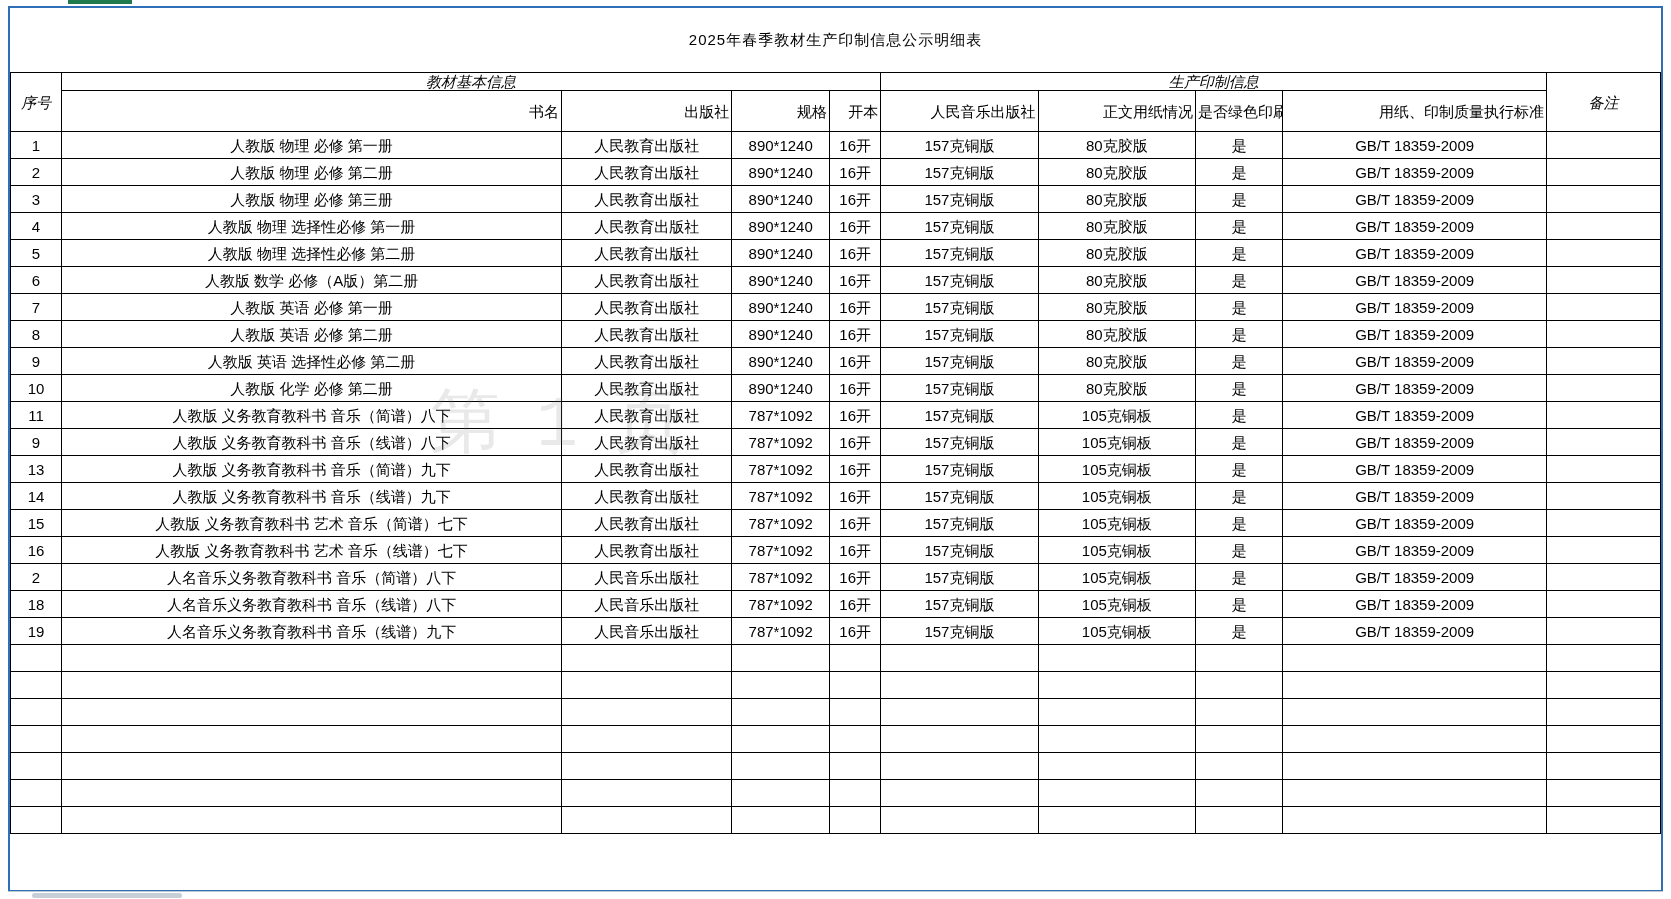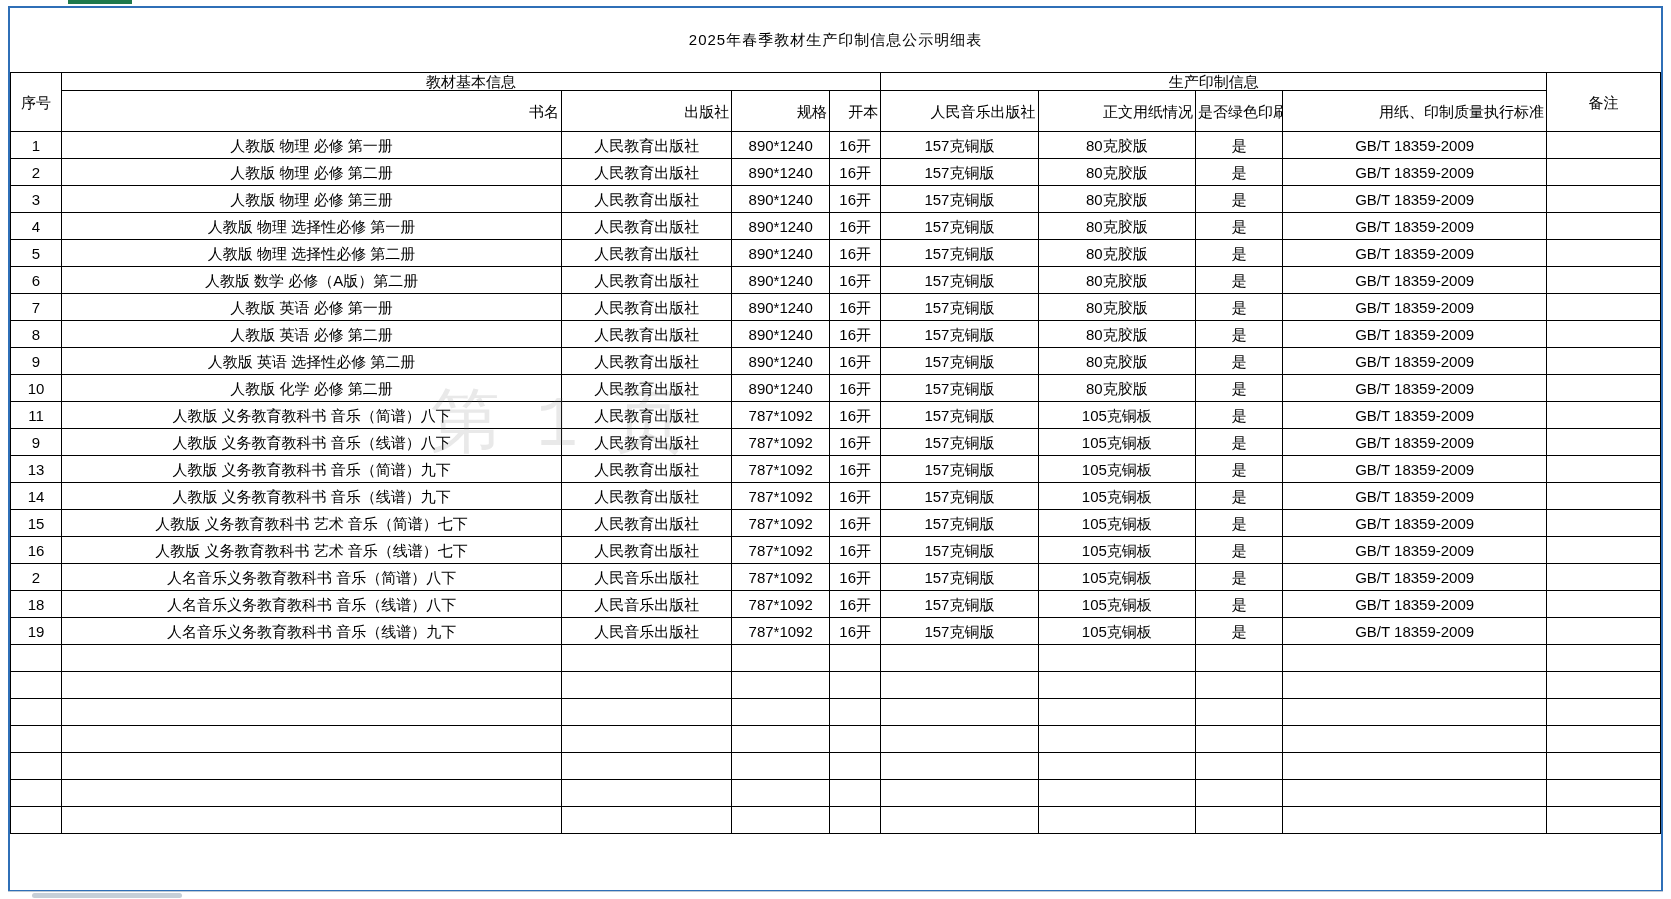--- a/index.html
+++ b/index.html
@@ -74,20 +74,21 @@
     height: 64px;
     text-align: center;
     font-size: 26px;
     letter-spacing: 1px;
     font-weight: bold;
     color: #000;
   }
   .hdr {
     text-align: center;
     font-size: 17px;
+    font-style: italic;
   }
   .hdr-sm {
     text-align: right;
     font-size: 16px;
   }
   .hdr-xs {
     text-align: right;
     font-size: 15px;
     line-height: 1.05;
     white-space: normal;

